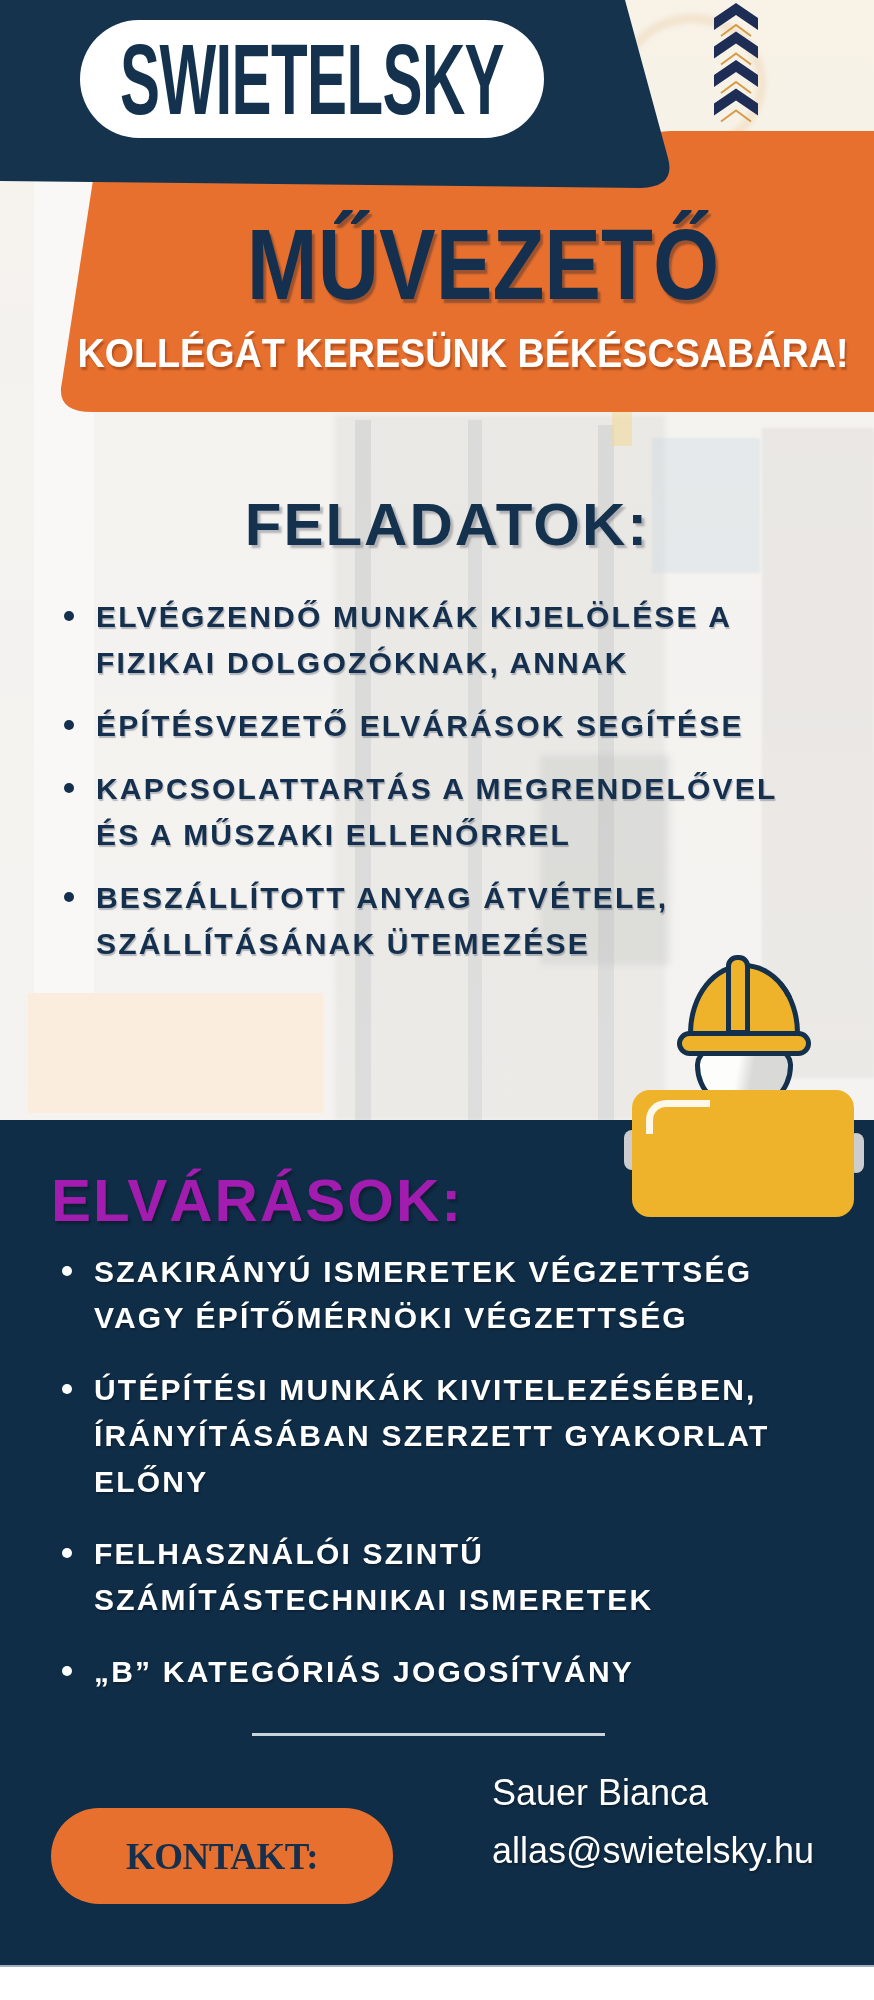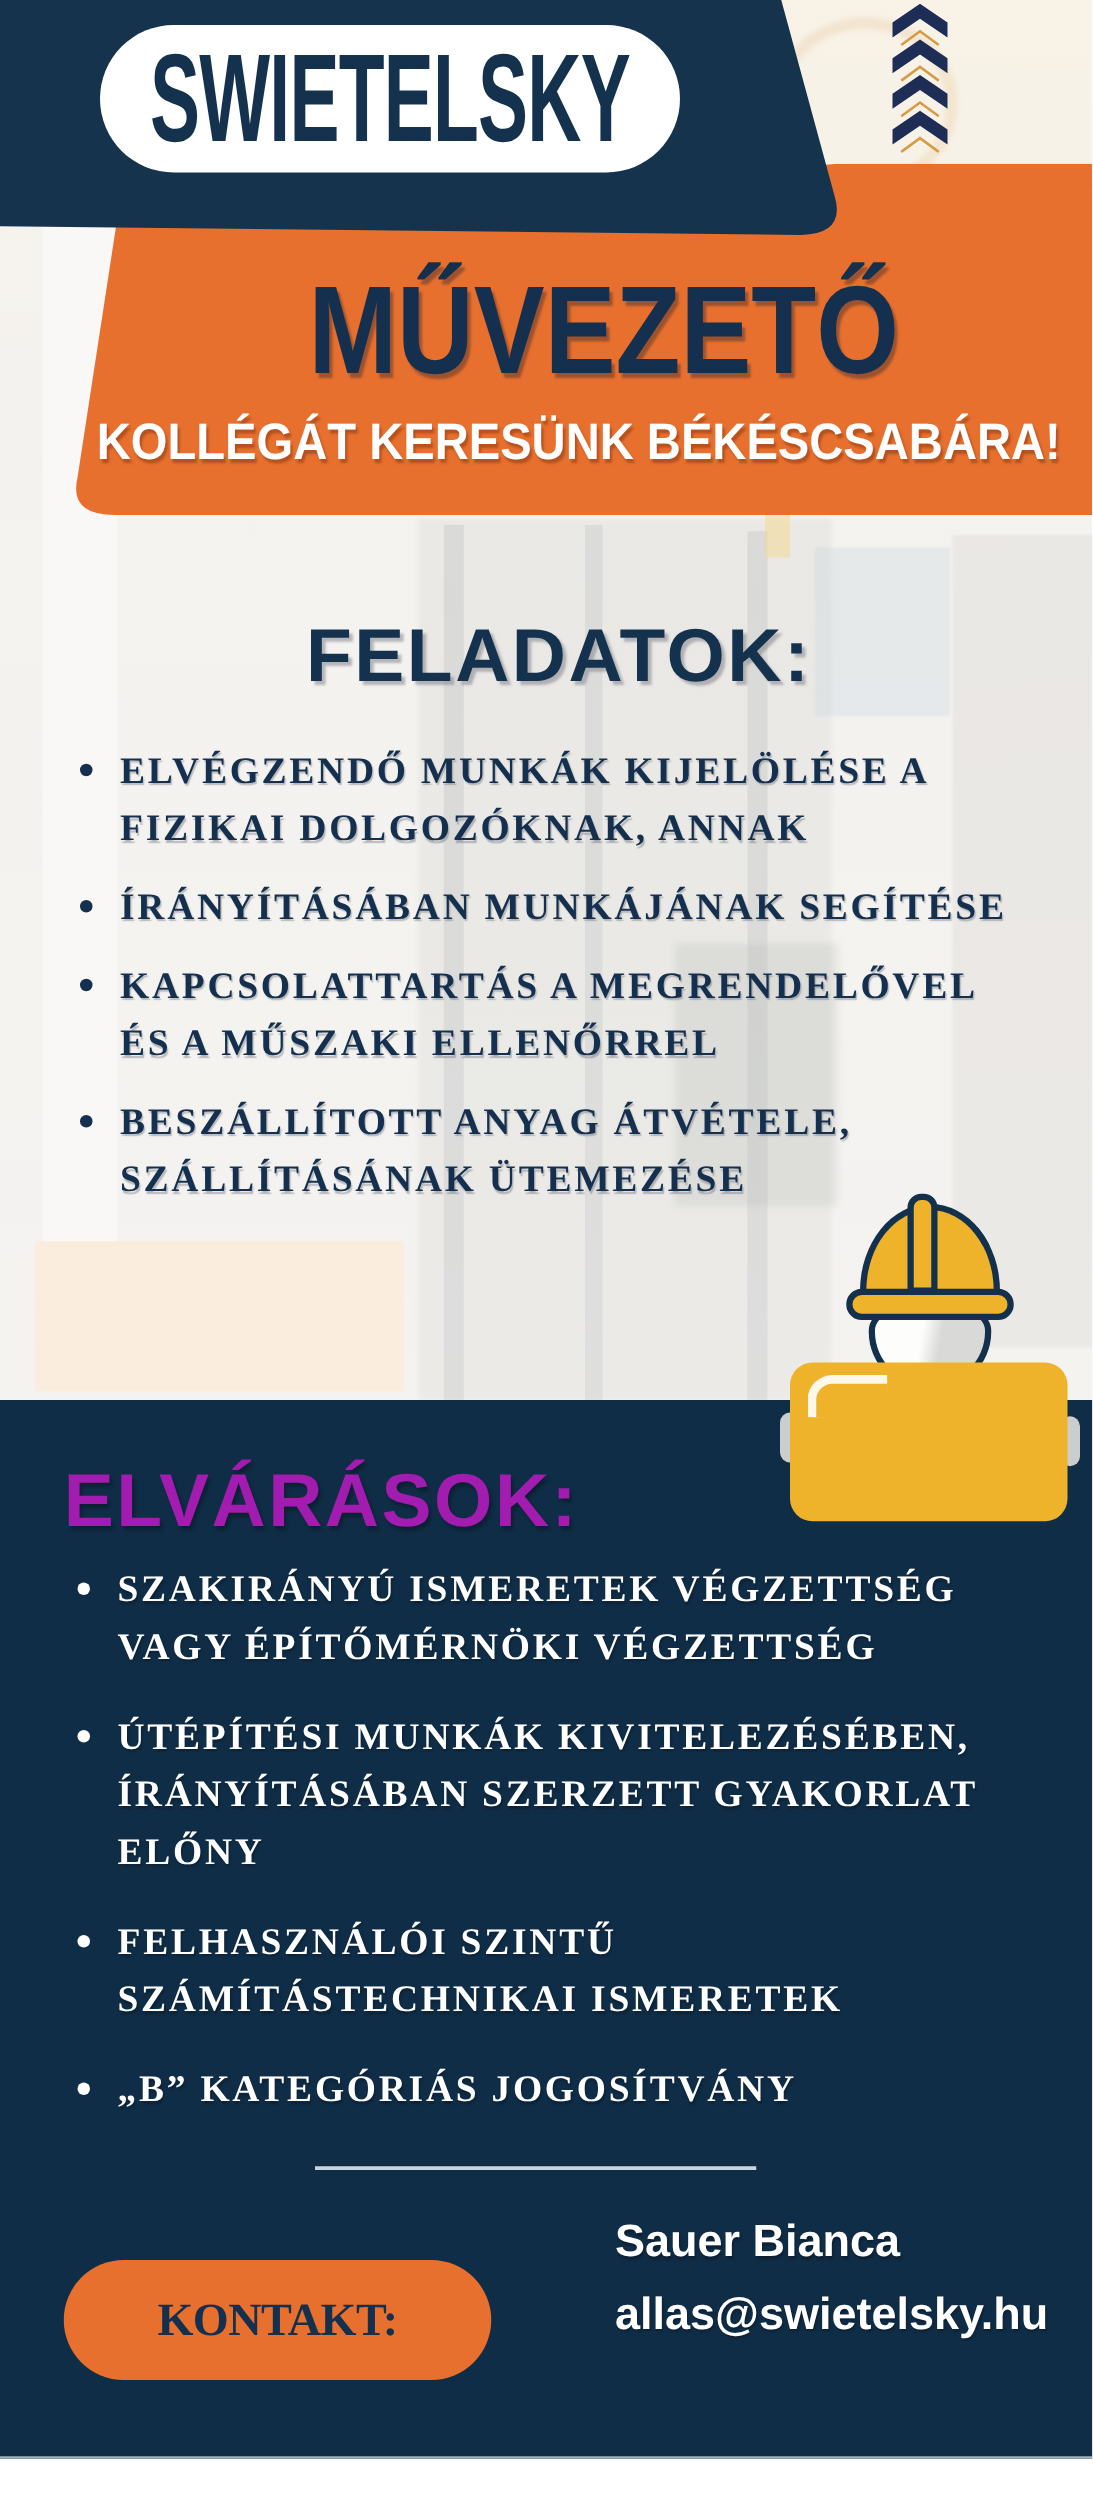--- a/index.html
+++ b/index.html
@@ -57,21 +57,21 @@
 
   
   .h-feladatok{position:absolute;left:10px;top:490px;width:874px;text-align:center;
     font-size:60px;font-weight:bold;color:#14324D;letter-spacing:2px;white-space:nowrap;
     text-shadow:3px 3px 2px rgba(130,130,140,.55);}
   .h-elvarasok{position:absolute;left:51px;top:1166px;
     font-size:60px;font-weight:bold;color:#a21caf;letter-spacing:2px;white-space:nowrap;
     text-shadow:2px 3px 3px rgba(0,0,0,.30);}
 
   
-  .blist{position:absolute;list-style:none;margin:0;padding:0;font-family:Liberation Serif, serif;}
+  .blist{position:absolute;list-style:none;margin:0;padding:0;}
   .blist li{position:relative;padding-left:32px;margin-bottom:17px;}
   .blist .dot{position:absolute;left:0;top:17px;width:10px;height:10px;border-radius:50%;}
   .blist .line{display:block;font-size:30px;font-weight:bold;line-height:46px;
     letter-spacing:2.2px;white-space:nowrap;}
   .list-feladatok{left:64px;top:594px;width:780px;}
   .list-feladatok .dot{background:#14304E;}
   .list-feladatok .line{color:#14304E;text-shadow:1px 2px 1px rgba(90,95,110,.40);}
   .list-elvarasok{left:62px;top:1249px;width:780px;}
   .list-elvarasok li{margin-bottom:26px;}
   .list-elvarasok .dot{background:#ffffff;}
@@ -81,21 +81,21 @@
   .navy-section{position:absolute;left:0;top:1120px;width:874px;height:845px;background:#102D47;
     border-bottom:2px solid #9FB0BA;}
 
   .divider{position:absolute;left:252px;top:1733px;width:353px;height:3px;background:#C7D4DB;}
 
   .kontakt-btn{position:absolute;left:51px;top:1808px;width:342px;height:96px;background:#E8702E;
     border-radius:48px;border:none;display:flex;align-items:center;justify-content:center;cursor:pointer;}
   .kontakt-btn span{font-size:37px;font-weight:bold;color:#14304E;letter-spacing:-.5px;font-family:Liberation Serif, serif;}
 
   .contact-col{position:absolute;left:492px;top:1764px;}
-  .contact-col .cline{display:block;font-size:36px;font-weight:bold;color:#ffffff;line-height:58px;
+  .contact-col .cline{display:block;font-size:36px;font-weight:normal;color:#ffffff;line-height:58px;
     white-space:nowrap;text-shadow:1px 2px 2px rgba(0,0,0,.30);}
 
   
   .worker{position:absolute;left:620px;top:955px;width:250px;height:270px;}
   .worker div{position:absolute;box-sizing:border-box;}
   .w-head{left:75px;top:84px;width:98px;height:74px;border:5px solid #13304C;
     background:linear-gradient(100deg,#FDFDFC 42%,#D9D9D7 58%);
     border-radius:46% 46% 50% 50% / 34% 34% 64% 64%;}
   .w-dome{left:68px;top:8px;width:112px;height:74px;background:#EFB32B;border:5px solid #13304C;
     border-radius:56px 56px 4px 4px / 70px 70px 4px 4px;}
@@ -162,21 +162,21 @@
 
   <div class="h-feladatok">FELADATOK:</div>
   <ul class="blist list-feladatok">
     <li>
       <span class="dot"></span>
       <span class="line">ELVÉGZENDŐ MUNKÁK KIJELÖLÉSE A</span>
       <span class="line">FIZIKAI DOLGOZÓKNAK, ANNAK</span>
     </li>
     <li>
       <span class="dot"></span>
-      <span class="line">ÍRÁNYÍTÁSÁBAN MUNKÁJÁNAK SEGÍTÉSE</span>
+      <span class="line">ÉPÍTÉSVEZETŐ ELVÁRÁSOK SEGÍTÉSE</span>
     </li>
     <li>
       <span class="dot"></span>
       <span class="line">KAPCSOLATTARTÁS A MEGRENDELŐVEL</span>
       <span class="line">ÉS A MŰSZAKI ELLENŐRREL</span>
     </li>
     <li>
       <span class="dot"></span>
       <span class="line">BESZÁLLÍTOTT ANYAG ÁTVÉTELE,</span>
       <span class="line">SZÁLLÍTÁSÁNAK ÜTEMEZÉSE</span>

